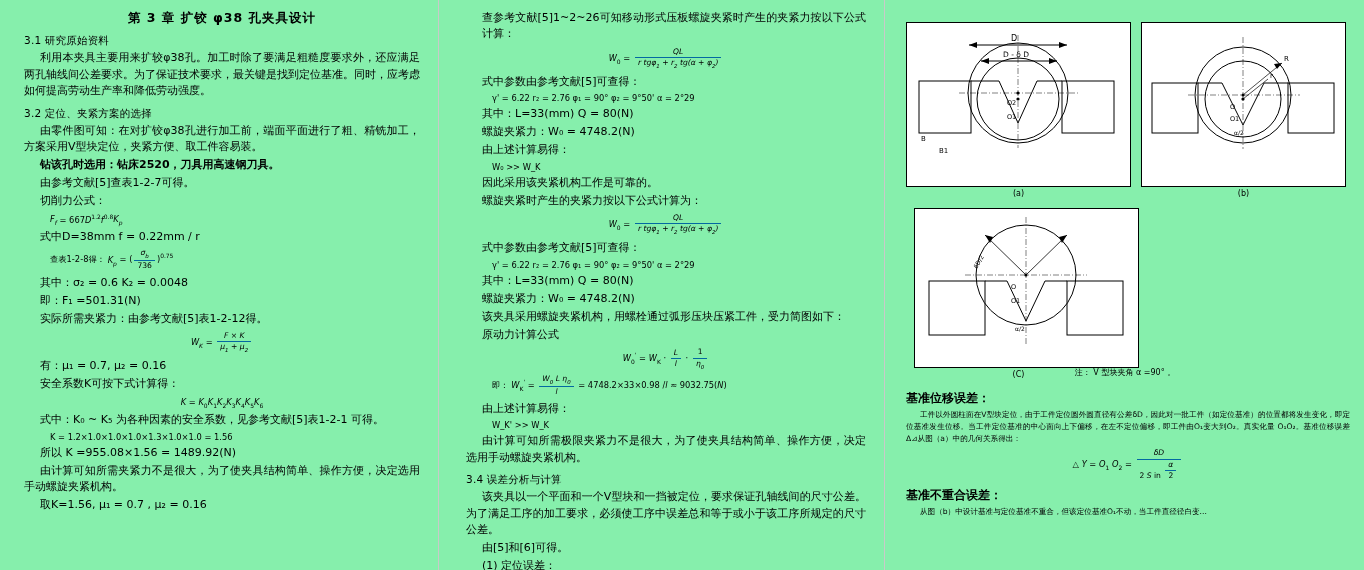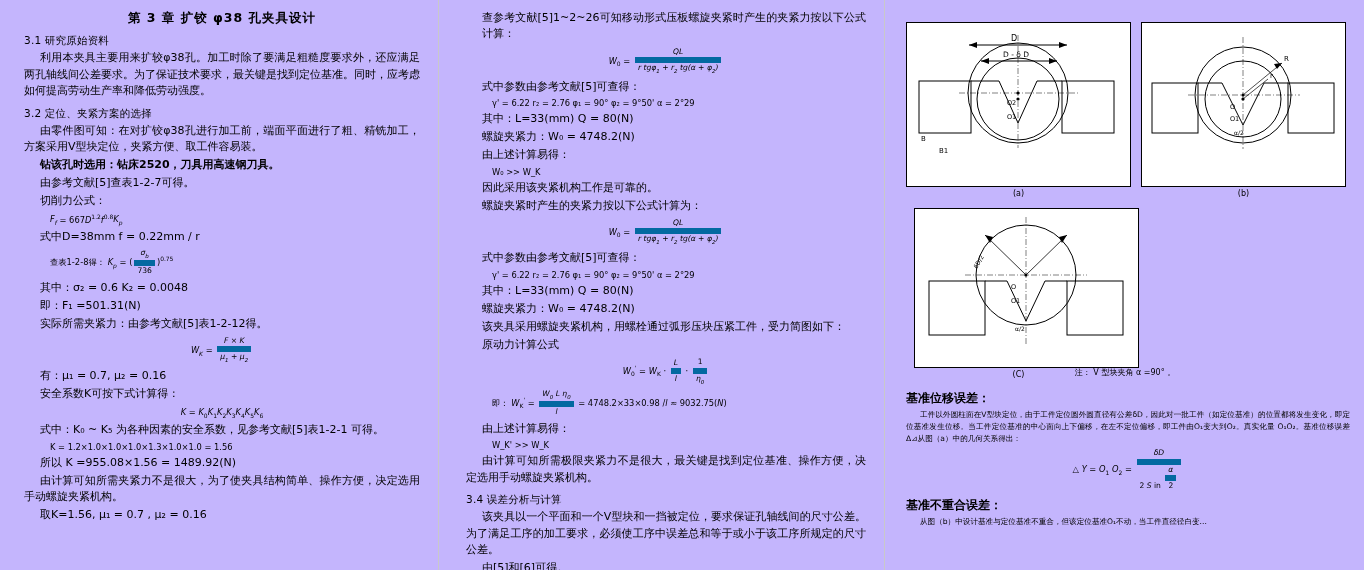--- a/index.html
+++ b/index.html
@@ -11,21 +11,21 @@
     width: 1364px;
     height: 570px;
     overflow: hidden;
     font-family: "DejaVu Sans", "Liberation Sans", sans-serif;
     color: #000;
   }
   .page {
     position: relative;
     width: 1364px;
     height: 570px;
-    background: #c4b5fd;
+    background: #86efac;
   }
   .col {
     position: absolute;
     top: 0;
     height: 570px;
     box-sizing: border-box;
     overflow: hidden;
   }
   .col-1 { left: 0px;   width: 436px; padding: 8px 16px 0 24px; }
   .col-2 { left: 446px; width: 436px; padding: 8px 16px 0 20px; }
@@ -74,21 +74,21 @@
     padding-left: 26px;
   }
   .frac {
     display: inline-block;
     vertical-align: middle;
     text-align: center;
     margin: 0 2px;
   }
   .frac .num {
     display: block;
-    border-bottom: 6px solid #0369a1;
+    border-bottom: 1px solid #0369a1;
     padding: 0 3px;
     font-size: 7.6px;
     line-height: 1.35;
   }
   .frac .den {
     display: block;
     padding: 0 3px;
     font-size: 7.6px;
     line-height: 1.35;
   }
@@ -227,21 +227,21 @@
     <div class="formula-l">
       <span>即：</span>
       <span class="it">W</span><sub>K</sub><sup>'</sup> =
       <span class="frac"><span class="num it">W<sub>0</sub> L η<sub>0</sub></span><span class="den it">l</span></span>
       = 4748.2×33×0.98 /<span class="it">l</span> ≈ 9032.75(<span class="it">N</span>)
     </div>
 
     <p class="ind2">由上述计算易得：</p>
     <div class="formula-l">W_K' &gt;&gt; W_K</div>
 
-    <p class="ind1">由计算可知所需极限夹紧力不是很大，最关键是找到定位基准、操作方便，决定选用手动螺旋夹紧机构。</p>
+    <p class="ind1">由计算可知所需极限夹紧力不是很大，为了使夹具结构简单、操作方便，决定选用手动螺旋夹紧机构。</p>
 
     <h2 class="sec">3.4 误差分析与计算</h2>
     <p class="ind1">该夹具以一个平面和一个V型块和一挡被定位，要求保证孔轴线间的尺寸公差。为了满足工序的加工要求，必须使工序中误差总和等于或小于该工序所规定的尺寸公差。</p>
     <p class="ind2">由[5]和[6]可得。</p>
     <p class="ind2">(1)  定位误差：</p>
   </div>
 
   <div class="col col-3">
 
     <div class="figs-top">

